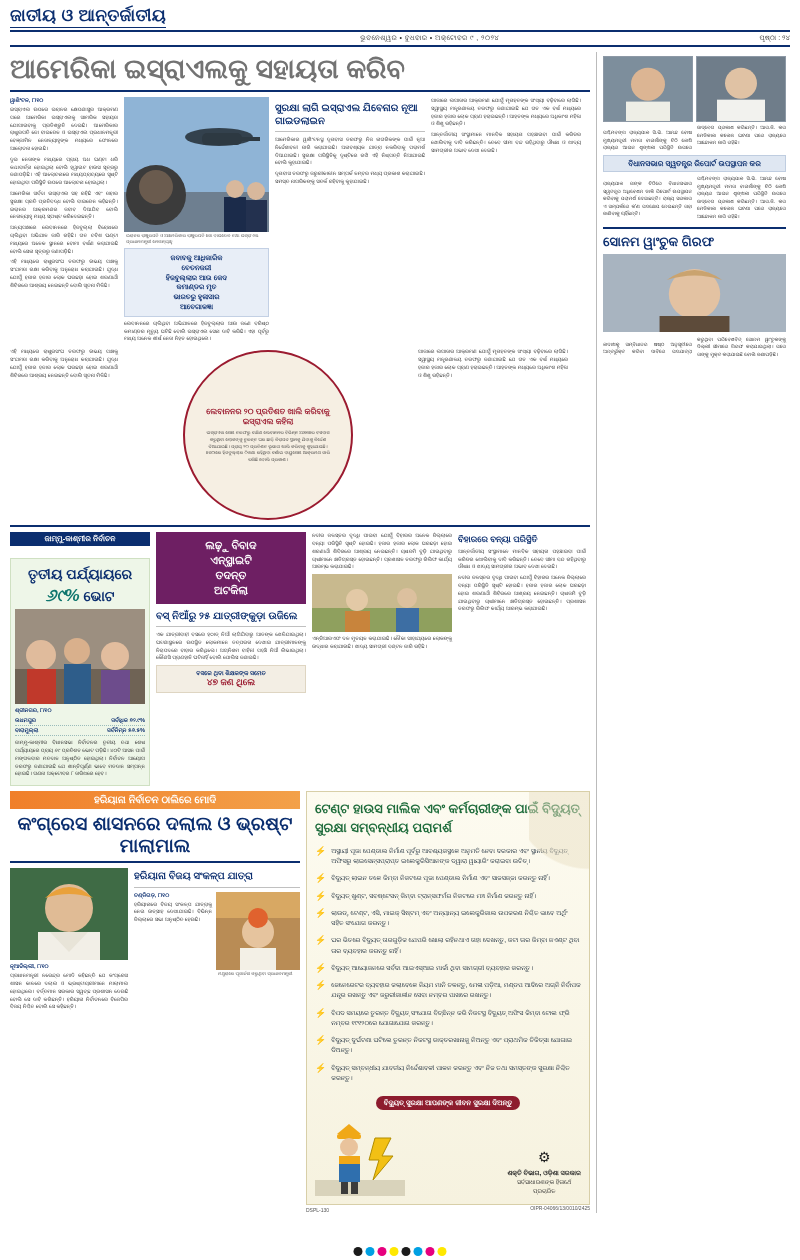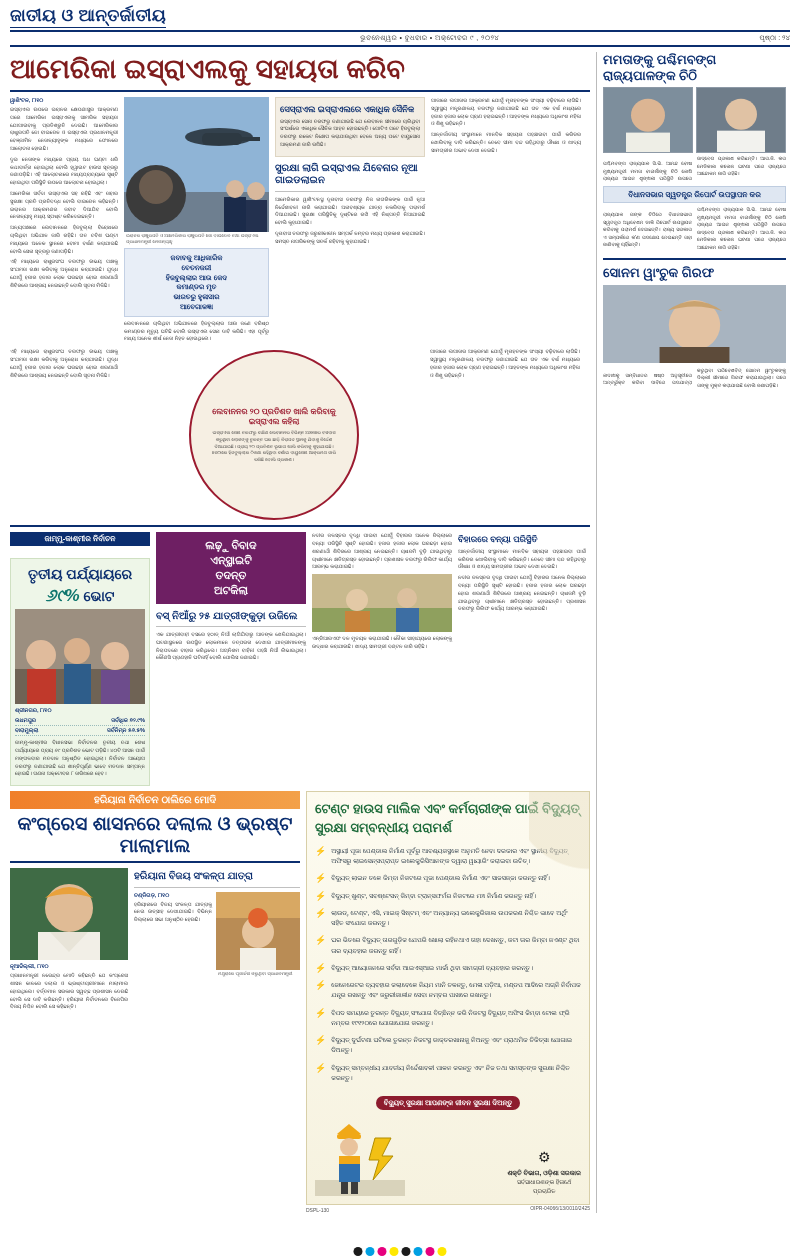--- a/index.html
+++ b/index.html
@@ -33,21 +33,21 @@
     font-size:7px; color:#333; padding:2px 0 3px; border-bottom:2px solid #0b2e6f; }
   .dateline .center { flex:1; text-align:center; letter-spacing:.4px; }
   .dateline .right { font-size:7px; }
 
   
   .content { display:flex; gap:6px; margin-top:5px; }
   .col-main { width: 580px; }
   .col-right { width: 190px; border-left:1px solid #bbb; padding-left:6px; }
 
   .headline {
-    font-size:27px; font-weight:bold; color:#7f1d1d; letter-spacing:0px;
+    font-size:27px; font-weight:bold; color:#737373; letter-spacing:0px;
     line-height:1.15; margin:2px 0 5px;
   }
   .rule { height:2px; background:#0b2e6f; margin:3px 0 5px; }
   .thin-rule { height:1px; background:#c0c0c0; margin:4px 0; }
 
   .row { display:flex; gap:6px; }
   .txt { font-size:5.2px; line-height:1.5; text-align:justify; color:#222; }
   .txt p { margin:0 0 3px; }
   .byline { font-weight:bold; font-size:5.6px; color:#0b2e6f; margin-bottom:2px;}
 
@@ -183,43 +183,37 @@
               <div>ଭାରତରୁ ହୁଳାସାର</div>
               <div>ଆବେଗାଳଜ୍ଞା</div>
             </div>
           </div>
           <div class="txt" style="margin-top:3px">
             <p>ଲେବାନନରେ ଚାଲିଥିବା ଅଭିଯାନରେ ହିଜବୁଲ୍ଲାର ଆଉ ଜଣେ ବରିଷ୍ଠ କମାଣ୍ଡର ମୃତ୍ୟୁ ଘଟିଛି ବୋଲି ଇସ୍ରାଏଲ ସେନା ଦାବି କରିଛି। ଏହା ପୂର୍ବରୁ ମଧ୍ୟ ଅନେକ ଶୀର୍ଷ ନେତା ନିହତ ହୋଇଥିଲେ।</p>
           </div>
         </div>
 
         <div style="width:150px">
-          <div class="box-tint">
-            <div class="subhead sm">ସେସ୍ରାଏଲ ଇସ୍ରାଏଲରେ ଏକାଧିକ ସୈନିକ</div>
-            <div class="txt">
-                <p>ଇସ୍ରାଏଲ ସେନା ତରଫରୁ ଜଣାଯାଇଛି ଯେ ଲେବାନନ ସୀମାରେ ଚାଲିଥିବା ସଂଘର୍ଷରେ ଏକାଧିକ ସୈନିକ ଆହତ ହୋଇଛନ୍ତି। ଗୋଟିଏ ପଟେ ହିଜବୁଲ୍ଲା ତରଫରୁ ରକେଟ ନିକ୍ଷେପ କରାଯାଉଥିବା ବେଳେ ଅନ୍ୟ ପଟେ ବାୟୁସେନା ଆକ୍ରମଣ ଜାରି ରଖିଛି।</p>
-              </div>
-          </div>
           <div class="subhead" style="margin-top:5px">ସୁରକ୍ଷା ଲାଗି ଇସ୍ରାଏଲ ଯିବେନାର ନୂଆ ଗାଇଡଲାଇନ</div>
           <div class="thin-rule"></div>
           <div class="txt">
             <p>ଆମେରିକାର ୱାଶିଂଟନସ୍ଥ ଦୂତାବାସ ତରଫରୁ ନିଜ ନାଗରିକଙ୍କ ପାଇଁ ନୂଆ ନିର୍ଦ୍ଦେଶାବଳୀ ଜାରି କରାଯାଇଛି। ଅନାବଶ୍ୟକ ଯାତ୍ରା ନକରିବାକୁ ପରାମର୍ଶ ଦିଆଯାଇଛି। ସୁରକ୍ଷା ପରିସ୍ଥିତିକୁ ଦୃଷ୍ଟିରେ ରଖି ଏହି ନିଷ୍ପତ୍ତି ନିଆଯାଇଛି ବୋଲି କୁହାଯାଇଛି।</p>
             <p>ଦୂତାବାସ ତରଫରୁ ଜରୁରୀକାଳୀନ ସମ୍ପର୍କ ନମ୍ବର ମଧ୍ୟ ପ୍ରକାଶ କରାଯାଇଛି। ସମସ୍ତ ନାଗରିକଙ୍କୁ ସତର୍କ ରହିବାକୁ କୁହାଯାଇଛି।</p>
           </div>
         </div>
 
         <div style="width:150px">
           <div class="txt">
             <p>ଗାଜାରେ ଲଗାତାର ଆକ୍ରମଣ ଯୋଗୁଁ ମୃତାହତଙ୍କ ସଂଖ୍ୟା ବଢ଼ିବାରେ ଲାଗିଛି। ସ୍ୱାସ୍ଥ୍ୟ ମନ୍ତ୍ରଣାଳୟ ତରଫରୁ ଜଣାଯାଇଛି ଯେ ଗତ ଏକ ବର୍ଷ ମଧ୍ୟରେ ହଜାର ହଜାର ଲୋକ ପ୍ରାଣ ହରାଇଛନ୍ତି। ଆହତଙ୍କ ମଧ୍ୟରେ ଅଧିକାଂଶ ମହିଳା ଓ ଶିଶୁ ରହିଛନ୍ତି।</p>
             <p>ଆନ୍ତର୍ଜାତୀୟ ସଂସ୍ଥାମାନେ ମାନବିକ ସହାୟତା ପହଞ୍ଚାଇବା ପାଇଁ କରିଡର ଖୋଲିବାକୁ ଦାବି କରିଛନ୍ତି। ତେବେ ସୀମା ବନ୍ଦ ରହିଥିବାରୁ ଔଷଧ ଓ ଖାଦ୍ୟ ସାମଗ୍ରୀର ଅଭାବ ଦେଖା ଦେଇଛି।</p>
           </div>
         </div>
       </div>
 
-      <div style="display:flex;gap:6px;margin-top:2px">
+      <div style="display:flex;margin-top:2px">
         <div style="width:108px" class="txt">
           <p>ଏହି ମଧ୍ୟରେ ରାଷ୍ଟ୍ରସଂଘ ତରଫରୁ ଉଭୟ ପକ୍ଷକୁ ସଂଯମତା ରକ୍ଷା କରିବାକୁ ଅନୁରୋଧ କରାଯାଇଛି। ଯୁଦ୍ଧ ଯୋଗୁଁ ହଜାର ହଜାର ଲୋକ ଘରଛଡ଼ା ହୋଇ ଶରଣାର୍ଥୀ ଶିବିରରେ ଆଶ୍ରୟ ନେଇଛନ୍ତି ବୋଲି ସୂଚନା ମିଳିଛି।</p>
         </div>
         <div style="width:300px">
           <div class="circle-feature">
             <div class="ct">ଲେବାନନର ୨୦ ପ୍ରତିଶତ ଖାଲି କରିବାକୁ ଇସ୍ରାଏଲ କହିଲା</div>
             <div class="cb">ଇସ୍ରାଏଲ ସେନା ତରଫରୁ ଦକ୍ଷିଣ ଲେବାନନର ବିଭିନ୍ନ ଅଞ୍ଚଳରେ ବସବାସ କରୁଥିବା ଲୋକଙ୍କୁ ତୁରନ୍ତ ଘର ଛାଡ଼ି ନିରାପଦ ସ୍ଥାନକୁ ଯିବାକୁ ନିର୍ଦ୍ଦେଶ ଦିଆଯାଇଛି। ପ୍ରାୟ ୨୦ ପ୍ରତିଶତ ଭୂଭାଗ ଖାଲି କରିବାକୁ କୁହାଯାଇଛି। ସେଠାରେ ହିଜବୁଲ୍ଲାର ଠିକଣା ରହିଥିବା ଦର୍ଶାଇ ବାୟୁସେନା ଆକ୍ରମଣ ଜାରି ରଖିଛି ବୋଲି ପ୍ରକାଶ।</div>
           </div>
         </div>
         <div style="width:150px" class="txt">
@@ -271,20 +265,24 @@
             <div class="t">ଲଢ଼ୁ ବିବାଦ</div>
             <div class="t">ଏନ୍‌ସ୍ଥାଇଟି</div>
             <div class="t">ତଦନ୍ତ</div>
             <div class="t">ଅଟକିଲା</div>
           </div>
           <div class="subhead" style="margin-top:6px">ବସ୍ ନିଆଁରୁ ୨୫ ଯାତ୍ରୀଙ୍କୁଡ଼ା ଉଜିଲେ</div>
           <div class="thin-rule"></div>
           <div class="txt">
               <p>ଏକ ଯାତ୍ରୀବାହୀ ବସରେ ହଠାତ୍ ନିଆଁ ଲାଗିଯିବାରୁ ଆତଙ୍କ ଖେଳିଯାଇଥିଲା। ଘଟଣାସ୍ଥଳରେ ଉପସ୍ଥିତ ଲୋକମାନେ ତତ୍ପରତା ଦେଖାଇ ଯାତ୍ରୀମାନଙ୍କୁ ନିରାପଦରେ ବାହାର କରିଥିଲେ। ଅଗ୍ନିଶମ ବାହିନୀ ପହଞ୍ଚି ନିଆଁ ଲିଭାଇଥିଲା। କୌଣସି ପ୍ରାଣହାନି ଘଟିନାହିଁ ବୋଲି ପୋଲିସ ଜଣାଇଛି।</p>
             </div>
+          <div class="box-tint" style="text-align:center;margin-top:3px">
+            <div style="font-size:6px;font-weight:bold;color:#0b2e6f">ବସରେ ଥିବା ଶିକ୍ଷକଙ୍କ ସମେତ</div>
+            <div style="font-size:9px;font-weight:bold;color:#9b1b30">୪୭ ଜଣ ଥିଲେ</div>
+          </div>
         </div>
 
         <div style="width:140px">
           <div class="txt">
               <p>ନଦୀର ଜଳସ୍ତର ବୃଦ୍ଧି ପାଇବା ଯୋଗୁଁ ବିହାରର ଅନେକ ଜିଲ୍ଲାରେ ବନ୍ୟା ପରିସ୍ଥିତି ସୃଷ୍ଟି ହୋଇଛି। ହଜାର ହଜାର ଲୋକ ଘରଛଡ଼ା ହୋଇ ଶରଣାର୍ଥୀ ଶିବିରରେ ଆଶ୍ରୟ ନେଇଛନ୍ତି। ଚାଷଜମି ବୁଡ଼ି ଯାଇଥିବାରୁ ଚାଷୀମାନେ କ୍ଷତିଗ୍ରସ୍ତ ହୋଇଛନ୍ତି। ପ୍ରଶାସନ ତରଫରୁ ରିଲିଫ କାର୍ଯ୍ୟ ଆରମ୍ଭ କରାଯାଇଛି।</p>
             </div>
           <div class="photo" style="height:58px;margin:3px 0">
             <svg width="100%" height="58" viewBox="0 0 140 58">
               <rect width="140" height="58" fill="#c8b98e"></rect>
               <rect y="34" width="140" height="24" fill="#8fa05e"></rect>
@@ -431,21 +429,20 @@
           </div>
           <div style="display:flex;justify-content:space-between">
             <div class="footer-code">DSPL-130</div>
             <div class="footer-right">OIPR-04066/13/0010/2425</div>
           </div>
         </div>
       </div>
     </div>
 
     <div class="col-right">
-      <div class="r-head">ମମତାଙ୍କୁ ପଶ୍ଚିମବଙ୍ଗ ରାଜ୍ୟପାଳଙ୍କ ଚିଠି</div>
       <div class="r-photos">
         <div class="r-photo">
           <svg width="100%" height="100%" viewBox="0 0 88 66" preserveAspectRatio="none">
             <rect width="88" height="66" fill="#7d8e9c"></rect>
             <circle cx="44" cy="28" r="17" fill="#dcb593"></circle>
             <rect x="22" y="46" width="44" height="20" fill="#eeeee6"></rect>
           </svg>
         </div>
         <div class="r-photo">
           <svg width="100%" height="100%" viewBox="0 0 88 66" preserveAspectRatio="none">

